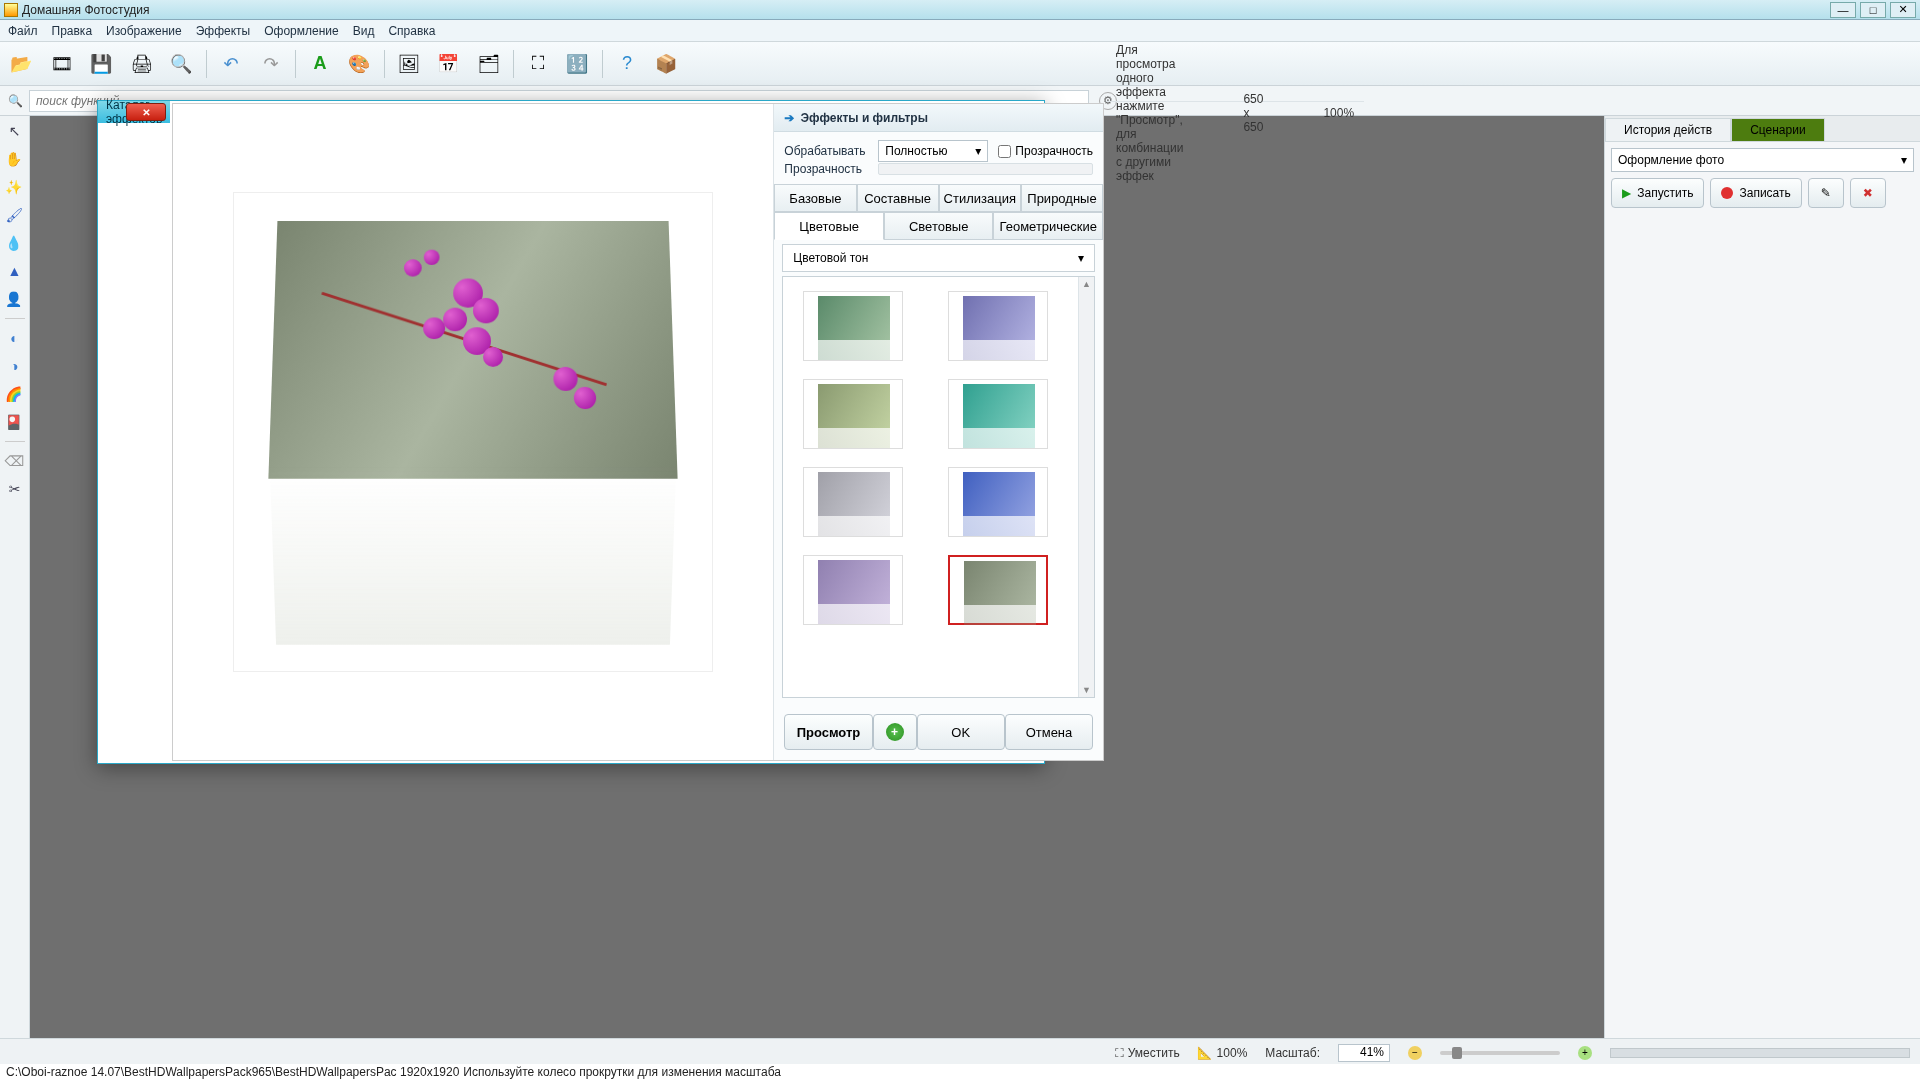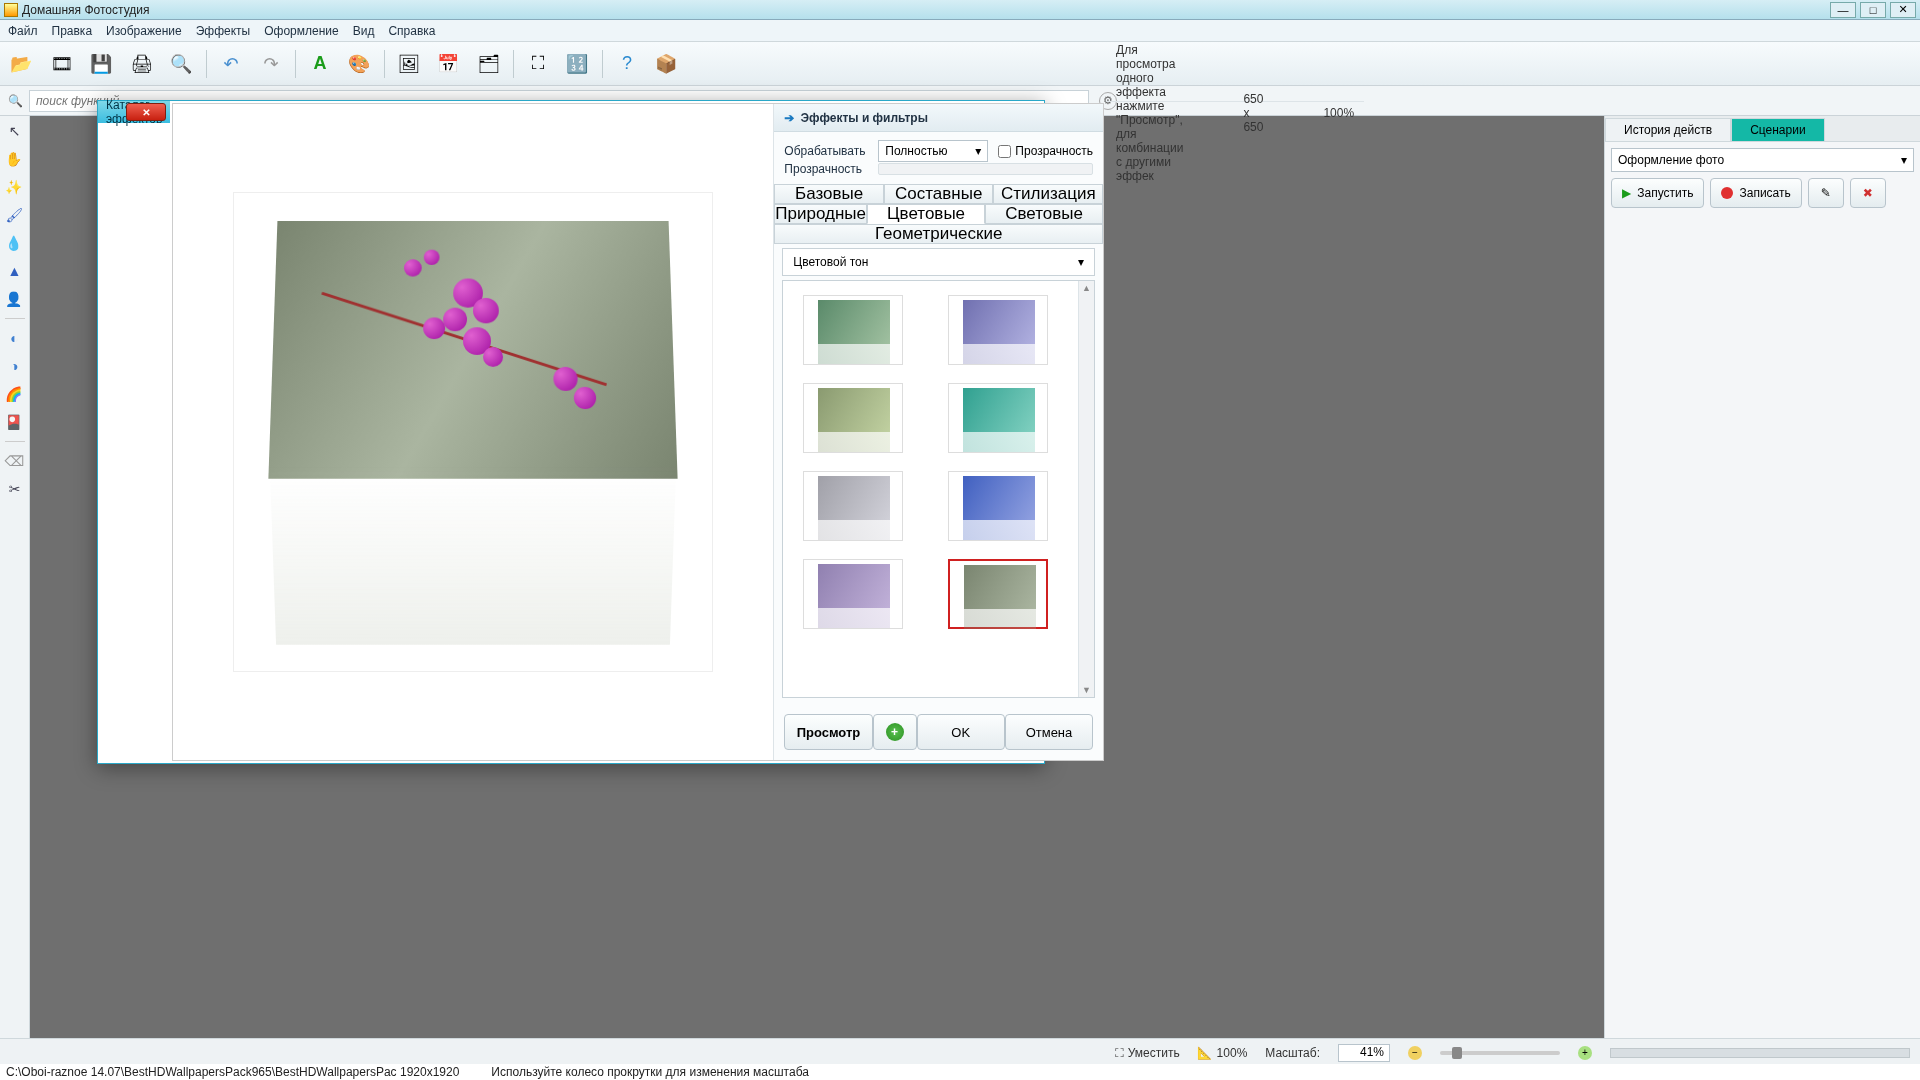--- a/index.html
+++ b/index.html
@@ -17,21 +17,21 @@
 .searchbar { height:30px; background:#f1f5f7; border-bottom:1px solid #cbd3d8; display:flex; align-items:center; padding:0 8px; gap:6px; }
 .searchbar input { flex:0 0 1060px; height:22px; border:1px solid #c8d2d8; padding:0 6px; color:#888; font-style:italic; }
 .gear { width:18px; height:18px; border:1px solid #aaa; border-radius:50%; display:flex; align-items:center; justify-content:center; font-size:11px; color:#666; cursor:pointer; margin-left:4px; }
 .workspace { position:absolute; top:116px; left:0; right:0; bottom:34px; display:flex; }
 .left-tools { width:30px; background:#eff3f5; border-right:1px solid #cfd8dc; display:flex; flex-direction:column; align-items:center; padding:6px 0; gap:10px; }
 .lt { width:20px; height:18px; display:flex; align-items:center; justify-content:center; cursor:pointer; font-size:14px; color:#445; }
 .canvas-area { flex:1; background:#6f6f6f; position:relative; }
 .right-panel { width:316px; background:#f4f6f8; border-left:1px solid #cfd8dc; display:flex; flex-direction:column; }
 .rp-tabs { display:flex; height:26px; border-bottom:1px solid #cfd8dc; background:#e8ecee; }
 .rp-tab { padding:4px 18px; border:1px solid #cfd8dc; border-bottom:none; background:#eef2f4; cursor:pointer; margin-top:2px; }
-.rp-tab.active { background:#14b8a6; font-weight:500; }
+.rp-tab.active { background:#4d7c0f; font-weight:500; }
 .rp-body { padding:6px; flex:1; display:flex; flex-direction:column; gap:6px; }
 .rp-select { height:24px; border:1px solid #b8c4cc; background:#fff; padding:0 6px; display:flex; align-items:center; justify-content:space-between; cursor:pointer; }
 .rp-list { border:1px solid #b8c4cc; background:#fff; height:70px; overflow:hidden; position:relative; }
 .rp-list-scrollbar { position:absolute; right:0; top:0; width:16px; height:100%; background:#eee; border-left:1px solid #ddd; }
 .rp-list-scrollbar::before { content:"▲"; position:absolute; top:0; left:3px; font-size:9px; color:#666; }
 .rp-list-scrollbar::after { content:"▼"; position:absolute; bottom:0; left:3px; font-size:9px; color:#666; }
 .rp-item { padding:2px 6px; display:flex; align-items:center; gap:4px; cursor:pointer; }
 .rp-item.sel { background:#3a8be0; color:#fff; }
 .rp-itemicon { width:14px; height:14px; background:#f0c040; border:1px solid #c09020; }
 .rp-btns { display:flex; gap:6px; }
@@ -40,21 +40,21 @@
 .rp-btn .ic-rec { width:12px; height:12px; background:#e03030; border-radius:50%; }
 .rp-btn.sq { width:36px; padding:0; }
 .statusbar { position:absolute; left:0; right:0; bottom:14px; height:28px; background:#eef2f4; border-top:1px solid #cfd8dc; display:flex; align-items:center; padding:0 10px; gap:18px; justify-content:flex-end; }
 .status-item { display:flex; align-items:center; gap:4px; color:#333; }
 .zoom-box { width:52px; height:18px; border:1px solid #b8c4cc; background:#fff; text-align:center;padding-left:16px; }
 .zoom-track { width:120px; height:4px; background:#ccc; border-radius:2px; position:relative; }
 .zoom-thumb { position:absolute; top:-4px; left:12px; width:10px; height:12px; background:#888; border-radius:2px; }
 .zc { width:14px; height:14px; border-radius:50%; display:flex; align-items:center; justify-content:center; font-size:10px; cursor:pointer; }
 .zc.minus { background:#f0d060; }
 .zc.plus { background:#a8e080; }
-.pathbar { position:absolute; left:0; right:0; bottom:0; height:16px; background:#fff; color:#222; padding:0 6px; display:flex; align-items:center; gap:32px; font-size:11px; }
+.pathbar { position:absolute; left:0; right:0; bottom:0; height:16px; background:#fff; color:#222; padding:0 6px; display:flex; align-items:center; gap:4px; font-size:11px; }
 
 
 .dialog { position:absolute; left:97px; top:100px; width:948px; height:664px; background:#fff; border:1px solid #2aa8c8; box-shadow:0 4px 20px rgba(0,0,0,.4); z-index:20; display:flex; flex-direction:row; }
 .dialog-title { height:22px; background:linear-gradient(#7fd8e8,#3abde0); display:flex; align-items:center; padding:0 8px; color:#034; position:relative; }
 .dialog-close { position:absolute; right:4px; top:2px; width:40px; height:18px; background:linear-gradient(#f06050,#c82010); border:1px solid #802010; border-radius:3px; color:#fff; display:flex; align-items:center; justify-content:center; cursor:pointer; font-size:10px; font-weight:bold; }
 .dialog-body { flex:1; display:flex; border:1px solid #ccc; margin:2px; }
 .dlg-left { width:600px; background:#fff; display:flex; align-items:center; justify-content:center; }
 .preview-canvas { width:480px; height:480px; background:#fff; border:1px solid #eee; display:flex; flex-direction:column; align-items:center; justify-content:center; }
 .photo { width:400px; height:260px; background:linear-gradient(120deg,#7a8570 0%,#aab5a0 50%,#7a8570 100%); position:relative; transform:perspective(800px) rotateX(8deg); }
 .berry { position:absolute; border-radius:50%; background:radial-gradient(circle at 30% 30%,#e060d0,#a010a0); }
@@ -64,21 +64,21 @@
 .dlg-sec-title { height:28px; background:linear-gradient(#f2f8fb,#e2ecf1); border-bottom:1px solid #d0dce2; display:flex; align-items:center; padding:0 10px; gap:6px; font-weight:bold; color:#234; }
 .dlg-sec-title .arrow { color:#1a7ac0; }
 .dlg-opts { padding:8px 10px; display:flex; flex-direction:column; }
 .opt-row { display:flex; align-items:center; gap:10px; }
 .opt-label { width:84px; color:#234; }
 .opt-select { flex:0 0 110px; height:22px; border:1px solid #b8c4cc; background:#fff; display:flex; align-items:center; justify-content:space-between; padding:0 6px; cursor:pointer; }
 .opt-check { display:flex; align-items:center; gap:4px; margin-left:auto; }
 .opt-check input { width:13px; height:13px; }
 .opt-slider { flex:1; height:12px; background:#f0f2f4; border:1px solid #d8e0e4; border-radius:2px; }
 .eff-tabs { display:flex; flex-wrap:wrap; }
-.eff-tab { flex:1 0 25%; height:20px; border:1px solid #c8d2d8; background:linear-gradient(#f8fbfc,#e8eff2); display:flex; align-items:center; justify-content:center; cursor:pointer; font-size:17px; }
+.eff-tab { flex:1 0 25%; height:28px; border:1px solid #c8d2d8; background:linear-gradient(#f8fbfc,#e8eff2); display:flex; align-items:center; justify-content:center; cursor:pointer; font-size:13px; }
 .eff-tab.row2 { flex:1 0 33.33%; }
 .eff-tab.sel { background:#fff; border-bottom:1px solid #fff; font-weight:400; }
 .eff-cat { margin:4px 8px; height:28px; border:1px solid #c8d2d8; background:#fff; display:flex; align-items:center; justify-content:space-between; padding:0 10px; font-size:15px; cursor:pointer; }
 .thumb-area { flex:1; margin:0 8px 6px; border:1px solid #c8d2d8; background:#fff; position:relative; overflow:hidden; }
 .thumb-scroll { position:absolute; right:0; top:0; width:16px; height:100%; background:#f0f2f4; border-left:1px solid #dde4e8; }
 .thumb-scroll::before { content:"▲"; position:absolute; top:2px; left:3px; font-size:9px; color:#888; }
 .thumb-scroll::after { content:"▼"; position:absolute; bottom:2px; left:3px; font-size:9px; color:#888; }
 .thumb-grid { display:grid; grid-template-columns:1fr 1fr; gap:18px; padding:14px 20px; }
 .thumb { width:100px; height:70px; border:1px solid #ddd; position:relative; cursor:pointer; }
 .thumb.sel { border:2px solid #d02020; }

